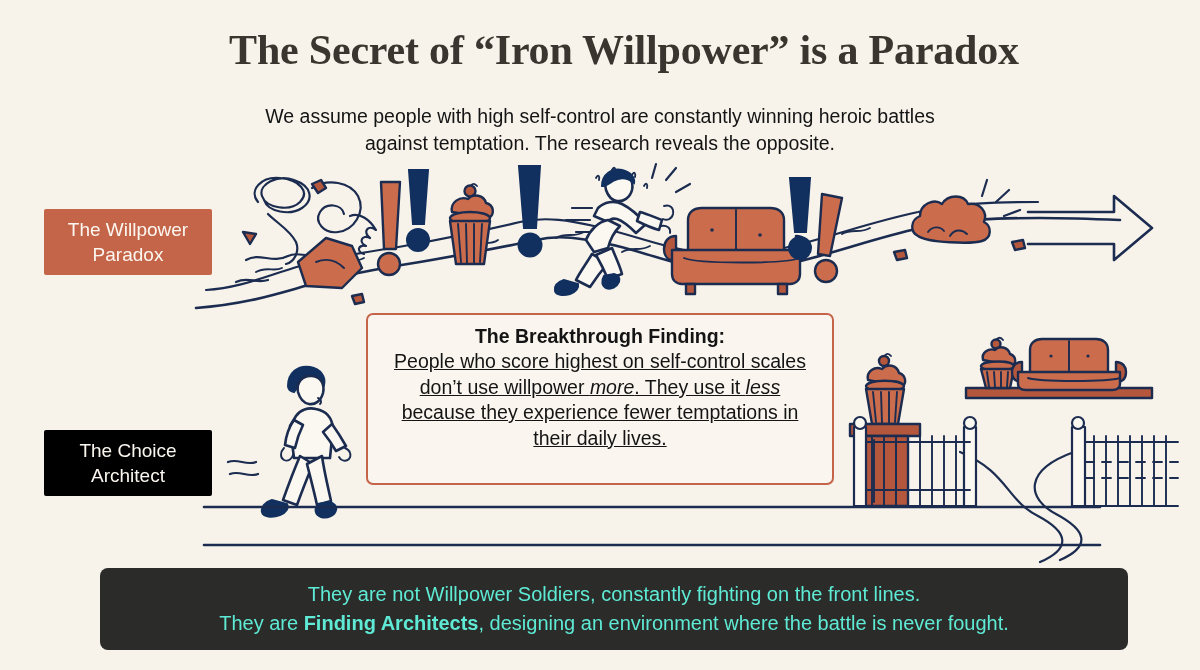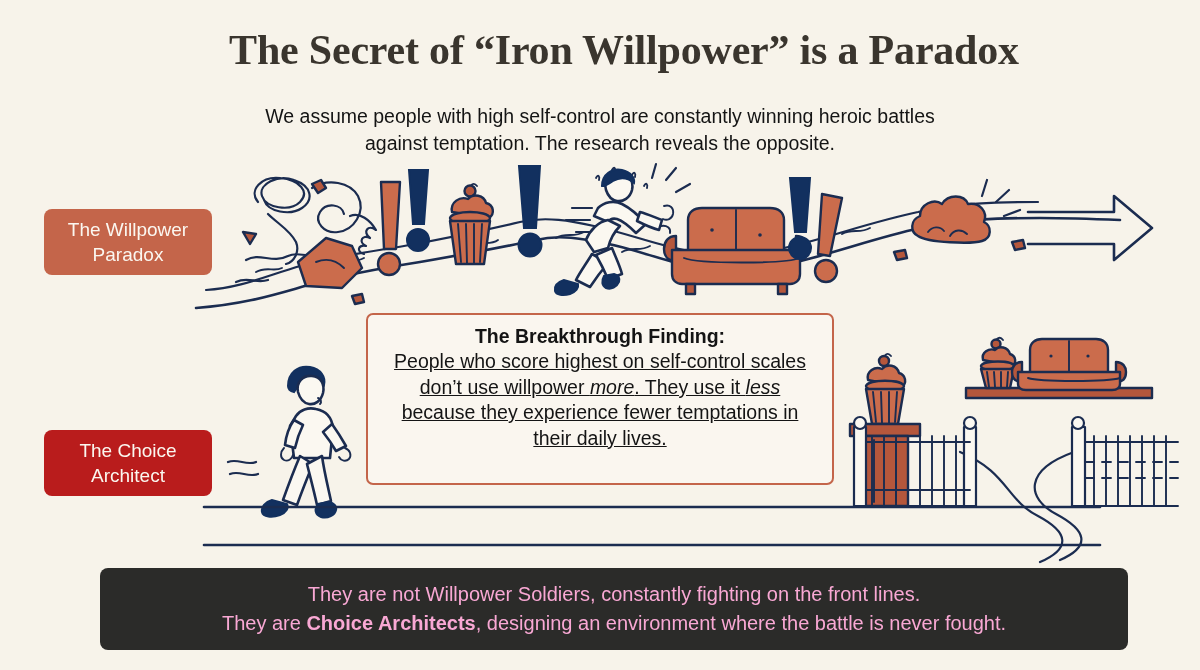--- a/index.html
+++ b/index.html
@@ -30,36 +30,36 @@
     font-size:19.5px;
     line-height:27px;
     color:#141414;
     margin-top:15px;
   }
   .subtitle span{display:block;}
 
   
   .chip{
     position:absolute;
-    border-radius:8px;
+    border-radius:2px;
     color:#FBF7F0;
     display:flex;align-items:center;justify-content:center;
     text-align:center;
     font-size:19px;
     line-height:25px;
     box-sizing:border-box;
     padding:6px 6px;
   }
   .chip.soldier{
     left:44px;top:209px;width:168px;height:66px;
     background:#C4654A;
   }
   .chip.architect{
     left:44px;top:430px;width:168px;height:66px;
-    background:#b91c1c;
+    background:#000000;
   }
   .chip span{display:block;}
 
   
   .callout{
     position:absolute;left:366px;top:313px;width:468px;height:172px;
     background:#FAF6EF;
     border:2.5px solid #C4654A;
     border-radius:7px;
     box-sizing:border-box;
@@ -71,21 +71,21 @@
   .callout .cb{font-size:19.5px;line-height:25.5px;display:block;text-decoration:underline;}
   .callout em{font-style:italic;}
 
   
   .banner{
     position:absolute;left:100px;top:568px;width:1028px;height:82px;
     background:#2B2B29;
     border-radius:8px;
     display:flex;flex-direction:column;
     align-items:center;justify-content:center;
-    color:#f9a8d4;
+    color:#5eead4;
   }
   .banner .bl{font-size:20px;line-height:29px;display:block;text-align:center;white-space:nowrap;}
   .banner b{font-weight:700;}
 
   
   svg.art{position:absolute;left:0;top:0;width:1200px;height:670px;pointer-events:none;}
 </style>
 </head>
 <body>
 
@@ -350,16 +350,16 @@
     </div>
   </div>
 
   <div class="callout">
     <span class="ch">The Breakthrough Finding:</span>
     <span class="cb"><span>People who score highest on self-control scales don’t use willpower </span><em>more</em><span>. They use it </span><em>less</em><span> because they experience fewer temptations in their daily lives.</span></span>
   </div>
 
   <div class="banner">
     <span class="bl">They are not Willpower Soldiers, constantly fighting on the front lines.</span>
-    <span class="bl"><span>They are </span><b>Choice Architects</b><span>, designing an environment where the battle is never fought.</span></span>
+    <span class="bl"><span>They are </span><b>Finding Architects</b><span>, designing an environment where the battle is never fought.</span></span>
   </div>
 
 </div>
 
 </body></html>

